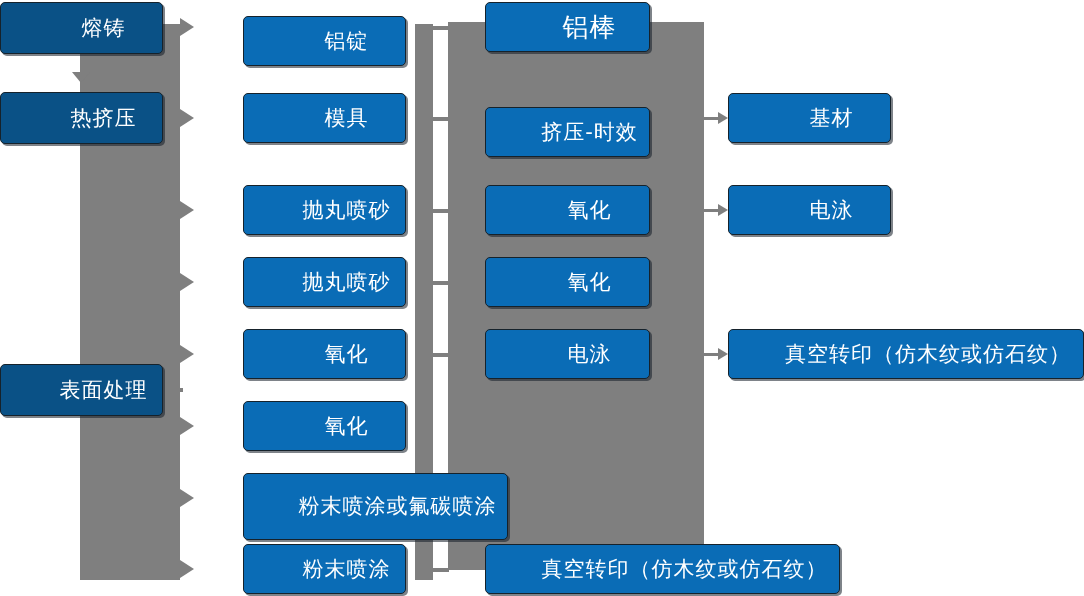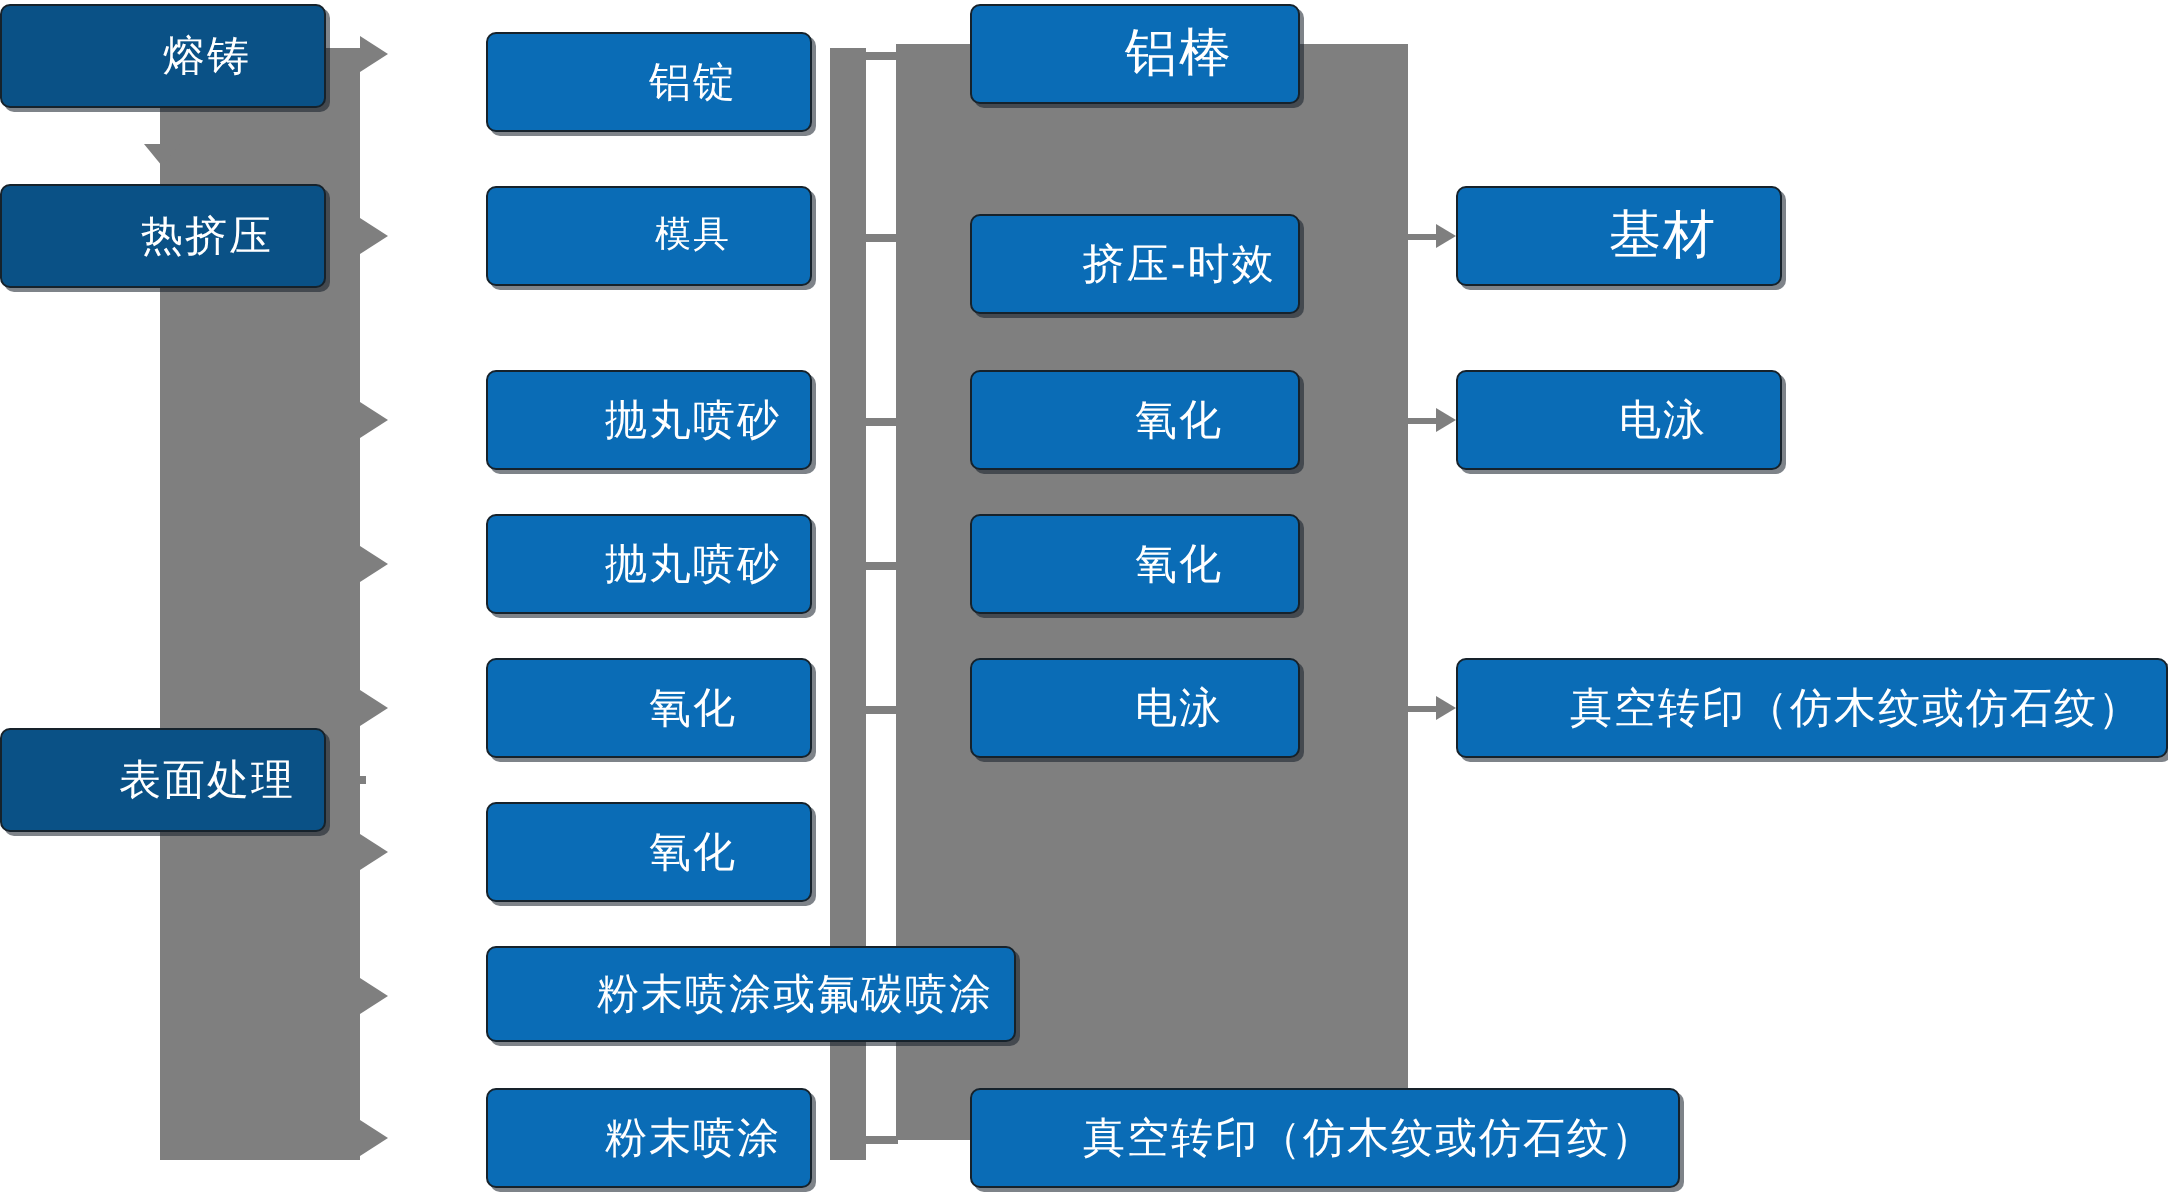--- a/index.html
+++ b/index.html
@@ -117,36 +117,36 @@
     </div>
     <div class="box dark" style="left: 0px; top: 92px; width: 163px; height: 52px; font-size: 21px; font-family: Liberation Serif, serif;">
       <span class="txt">热挤压</span>
     </div>
     <div class="box dark" style="left: 0px; top: 364px; width: 163px; height: 52px; font-size: 21px;">
       <span class="txt">表面处理</span>
     </div>
     <div class="box light" style="left: 243px; top: 16px; width: 163px; height: 50px; font-size: 21px;">
       <span class="txt">铝锭</span>
     </div>
-    <div class="box light" style="left: 243px; top: 93px; width: 163px; height: 50px; font-size: 18px;">
+    <div class="box light" style="left: 243px; top: 93px; width: 163px; height: 50px; font-size: 21px;">
       <span class="txt">模具</span>
     </div>
     <div class="box light" style="left: 243px; top: 185px; width: 163px; height: 50px; font-size: 21px;">
       <span class="txt">抛丸喷砂</span>
     </div>
     <div class="box light" style="left: 243px; top: 257px; width: 163px; height: 50px; font-size: 21px;">
       <span class="txt">抛丸喷砂</span>
     </div>
     <div class="box light" style="left: 243px; top: 329px; width: 163px; height: 50px; font-size: 21px;">
       <span class="txt">氧化</span>
     </div>
     <div class="box light" style="left: 243px; top: 401px; width: 163px; height: 50px; font-size: 21px;">
       <span class="txt">氧化</span>
     </div>
-    <div class="box light" style="left: 243px; top: 473px; width: 265px; height: 48px; font-size: 21px;">
+    <div class="box light" style="left: 243px; top: 473px; width: 265px; height: 67px; font-size: 21px;">
       <span class="txt">粉末喷涂或氟碳喷涂</span>
     </div>
     <div class="box light" style="left: 243px; top: 544px; width: 163px; height: 50px; font-size: 21px;">
       <span class="txt">粉末喷涂</span>
     </div>
     <div class="box light" style="left: 485px; top: 2px; width: 165px; height: 50px; font-size: 26px;">
       <span class="txt">铝棒</span>
     </div>
     <div class="box light" style="left: 485px; top: 107px; width: 165px; height: 50px; font-size: 21px;">
       <span class="txt">挤压-时效</span>
@@ -156,21 +156,21 @@
     </div>
     <div class="box light" style="left: 485px; top: 257px; width: 165px; height: 50px; font-size: 21px;">
       <span class="txt">氧化</span>
     </div>
     <div class="box light" style="left: 485px; top: 329px; width: 165px; height: 50px; font-size: 21px;">
       <span class="txt">电泳</span>
     </div>
     <div class="box light" style="left: 485px; top: 544px; width: 355px; height: 50px; font-size: 21px;">
       <span class="txt">真空转印（仿木纹或仿石纹）</span>
     </div>
-    <div class="box light" style="left: 728px; top: 93px; width: 163px; height: 50px; font-size: 26px;">
+    <div class="box light" style="left: 728px; top: 93px; width: 163px; height: 50px; font-size: 21px;">
       <span class="txt">基材</span>
     </div>
     <div class="box light" style="left: 728px; top: 185px; width: 163px; height: 50px; font-size: 21px;">
       <span class="txt">电泳</span>
     </div>
     <div class="box light" style="left: 728px; top: 329px; width: 356px; height: 50px; font-size: 21px;">
       <span class="txt">真空转印（仿木纹或仿石纹）</span>
     </div>
   </div>
 

